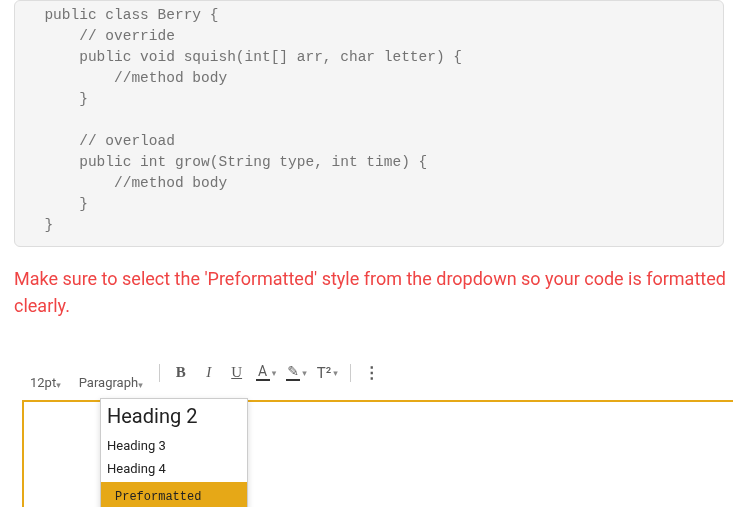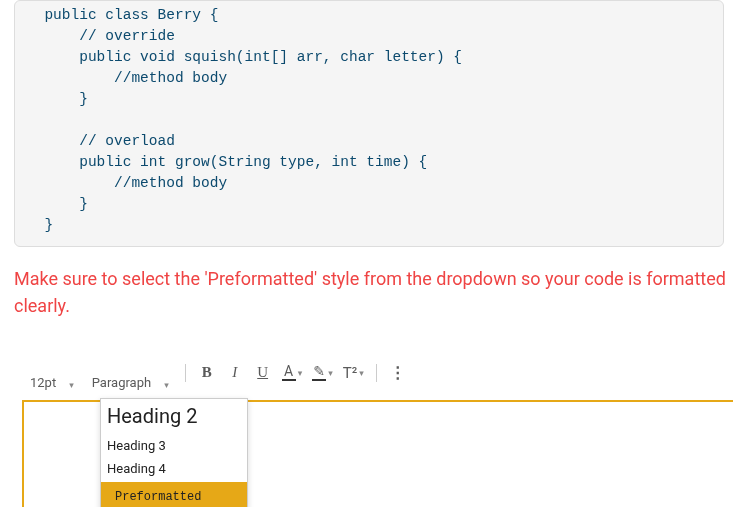--- a/index.html
+++ b/index.html
@@ -12,21 +12,21 @@
     }
     .code-block {
       background: #f5f5f5;
       border: 1px solid #ddd;
       border-radius: 6px;
       padding: 4px 24px 10px 12px;
       margin: 0 23px 18px 14px;
       font-family: "Courier New", Courier, monospace;
       font-size: 14.5px;
       line-height: 1.45;
-      color: #0c4a6e;
+      color: #737373;
       white-space: pre;
     }
     .instruction {
       font-size: 18px;
       color: #ef4444;
       margin: 0 14px 26px 14px;
       line-height: 1.5;
     }
     .editor-container {
       margin: 0 14px;
@@ -37,21 +37,21 @@
       padding: 6px 8px;
       gap: 2px;
       font-size: 13px;
       color: #5a5a5a;
     }
     .toolbar-item {
       display: inline-flex;
       align-items: flex-end;
       padding: 4px 8px;
       cursor: pointer;
-      gap: 13px;
+      gap: 0;
       margin-top: 20px;
     }
     .toolbar-divider {
       width: 1px;
       height: 18px;
       background: #ccc;
       margin: 0 6px;
     }
     .toolbar-btn {
       width: 26px;

